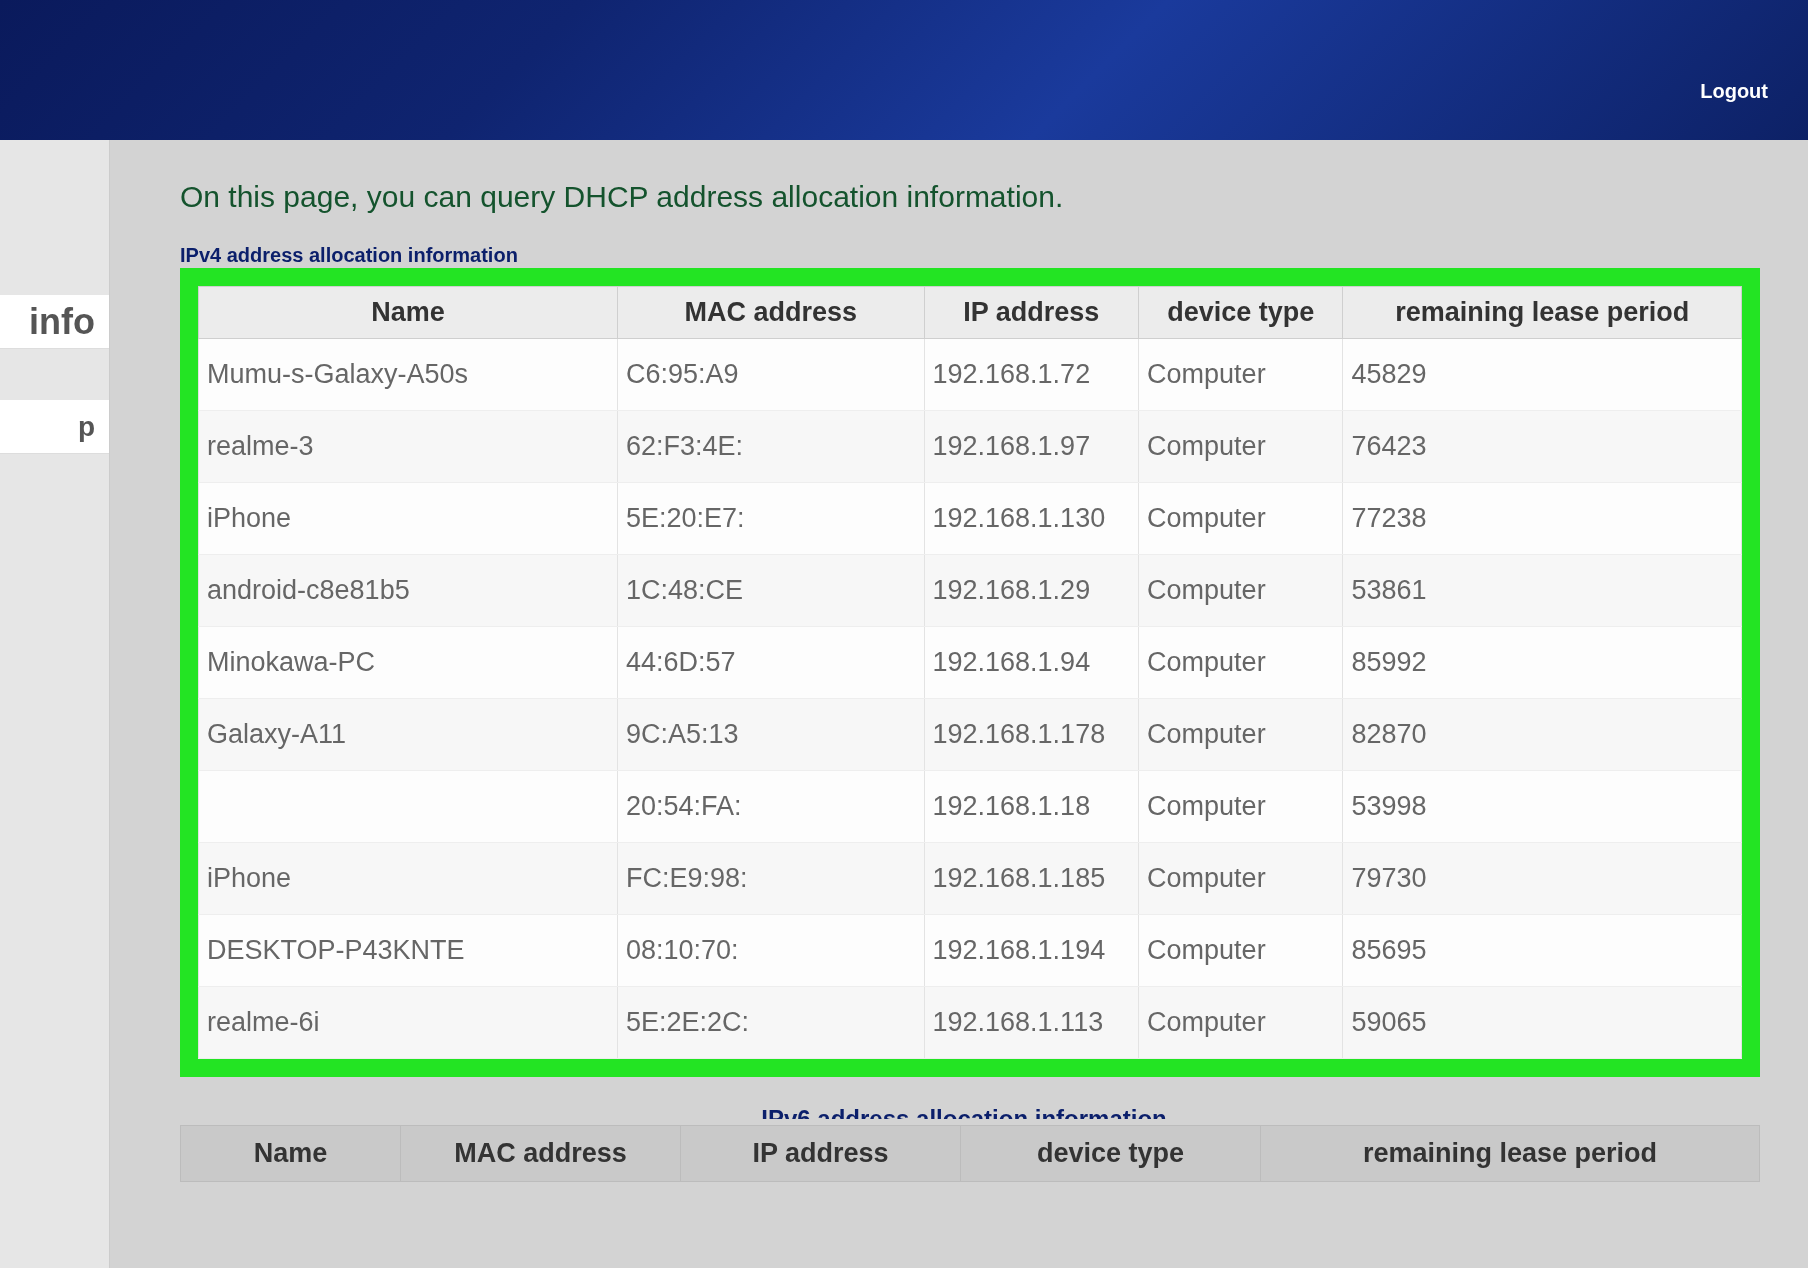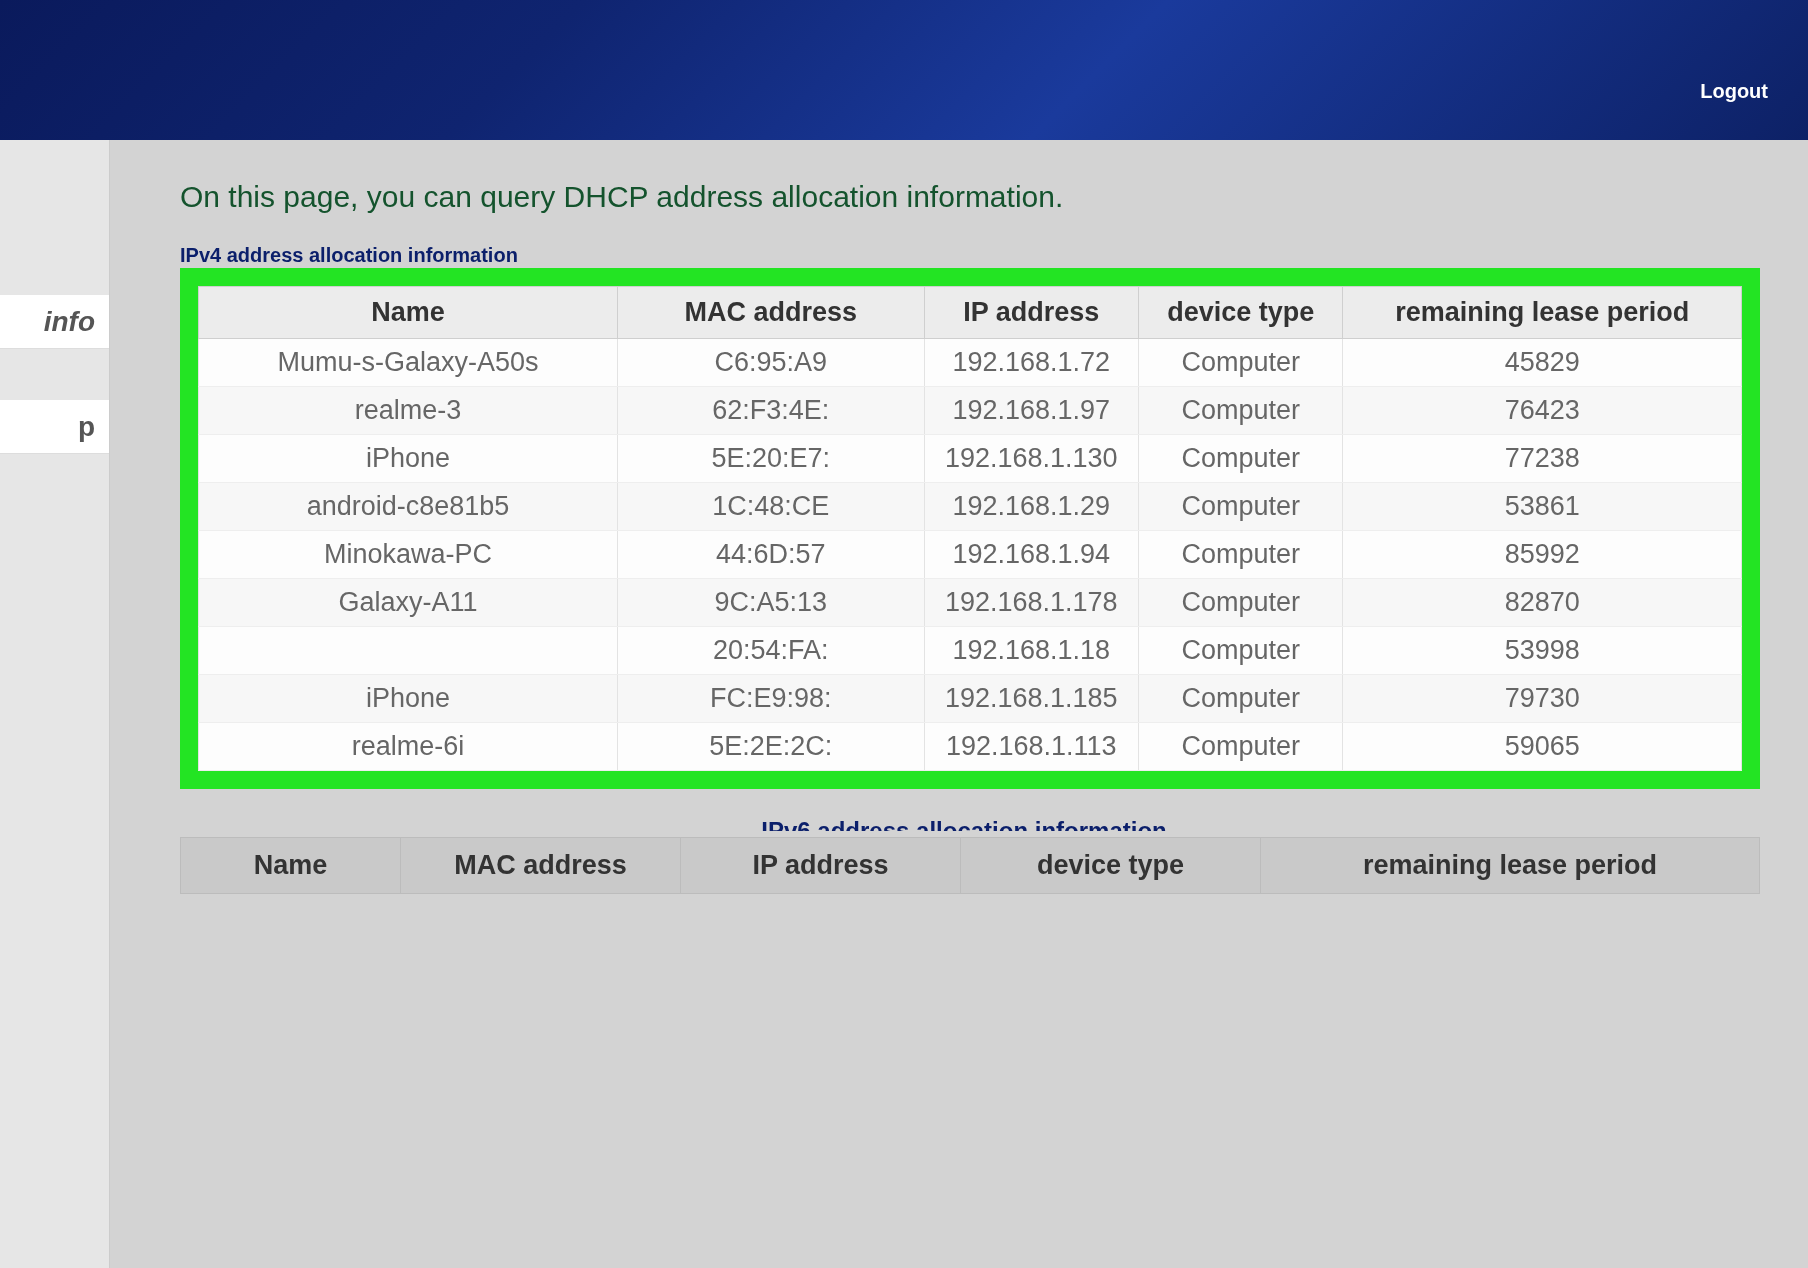--- a/index.html
+++ b/index.html
@@ -36,28 +36,27 @@
   border-right: 1px solid #ccc;
 }
 .sidebar-item-1 {
   position: absolute;
   top: 155px;
   left: 0;
   width: 100%;
   height: 54px;
   background: #ffffff;
   color: #555;
-  font-size: 28px;
+  font-size: 36px;
   font-weight: 600;
   display: flex;
   align-items: center;
   justify-content: flex-end;
   padding-right: 14px;
   border-bottom: 1px solid #ddd;
-  font-style: italic;
 }
 .sidebar-item-2 {
   position: absolute;
   top: 260px;
   left: 0;
   width: 100%;
   height: 54px;
   background: #ffffff;
   color: #555;
   font-size: 28px;
@@ -108,25 +107,25 @@
   color: #333;
   font-weight: bold;
   font-size: 27px;
   padding: 10px 8px;
   text-align: center;
   border: 1px solid #cfcfcf;
 }
 .ipv4-table td {
   color: #666;
   font-size: 27px;
-  padding: 8px 8px;
+  padding: 20px 8px;
   border-left: 1px solid #e3e3e3;
   border-right: 1px solid #e3e3e3;
   border-bottom: 1px solid #eee;
-  text-align: center;
+  text-align: left;
   white-space: nowrap;
   overflow: hidden;
 }
 .ipv4-table tbody tr:nth-child(even) td { background: #f7f7f7; }
 .ipv4-table tbody tr:nth-child(odd) td { background: #fdfdfd; }
 .col-name  { width: 410px; }
 .col-mac   { width: 300px; }
 .col-ip    { width: 210px; }
 .col-type  { width: 200px; }
 .col-lease { width: 390px; }
@@ -248,20 +247,27 @@
             <td>53998</td>
           </tr>
           <tr>
             <td>iPhone</td>
             <td>FC:E9:98:</td>
             <td>192.168.1.185</td>
             <td>Computer</td>
             <td>79730</td>
           </tr>
           <tr>
+            <td>DESKTOP-P43KNTE</td>
+            <td>08:10:70:</td>
+            <td>192.168.1.194</td>
+            <td>Computer</td>
+            <td>85695</td>
+          </tr>
+          <tr>
             <td>realme-6i</td>
             <td>5E:2E:2C:</td>
             <td>192.168.1.113</td>
             <td>Computer</td>
             <td>59065</td>
           </tr>
         </tbody>
     </table>
   </div>
 

